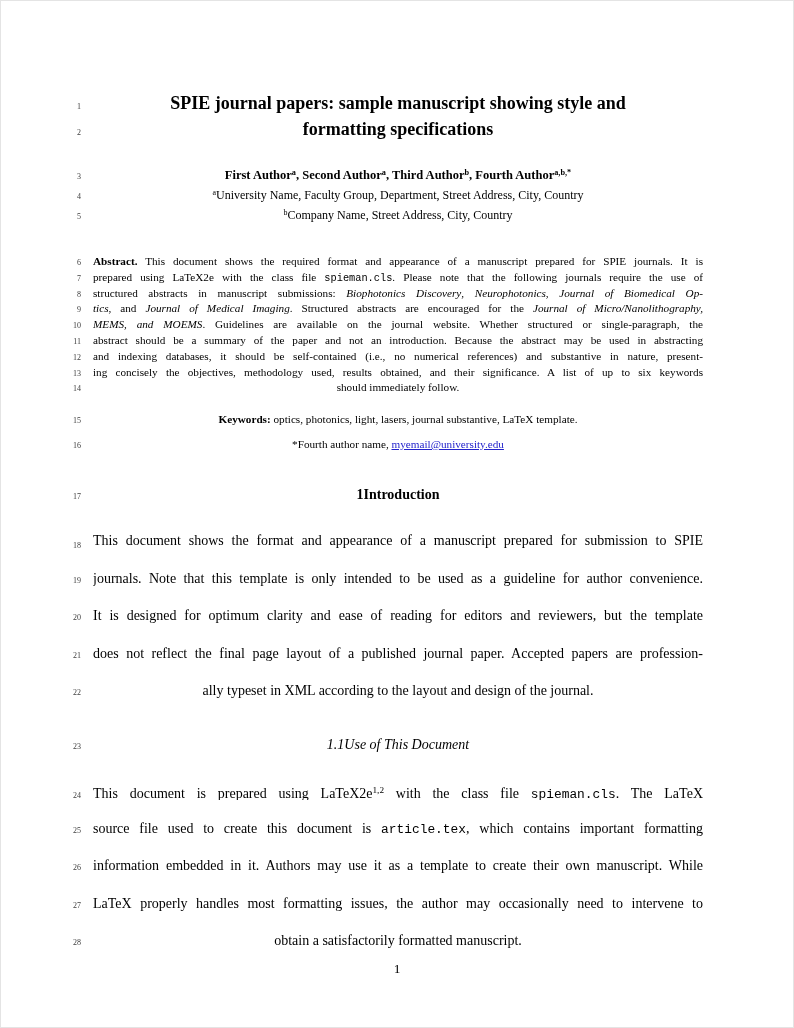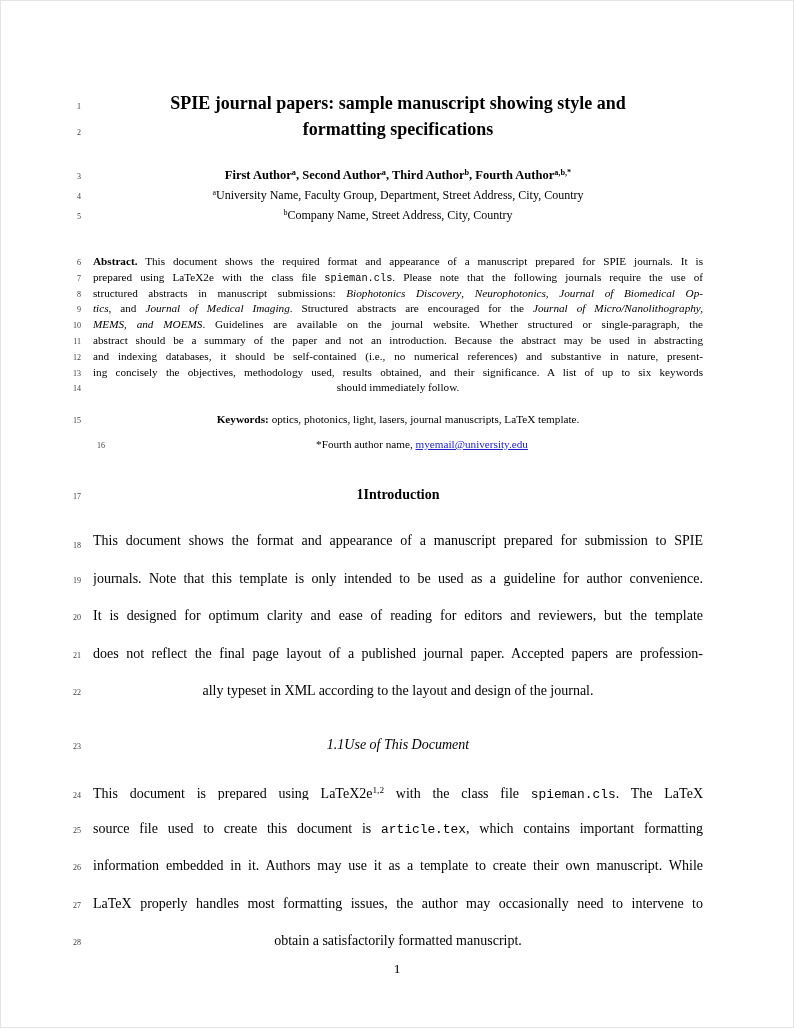--- a/index.html
+++ b/index.html
@@ -16,21 +16,21 @@
   .affil .content{font-size:12px;line-height:17px;}
   .abstract .content{font-size:11.2px;line-height:15.8px;max-height:15.8px;overflow:hidden;}
   .keywords .content{font-size:11.2px;line-height:15px;}
   .footnote .content{font-size:11.2px;line-height:15px;}
   .section .content{font-size:14px;line-height:18px;font-weight:bold;}
   .subsection .content{font-size:14px;line-height:18px;font-style:italic;}
   .body .content{font-size:14px;line-height:19px;max-height:19px;overflow:hidden;}
   .title+.authors{margin-top:22px;}
   .affil+.abstract{margin-top:30px;}
   .abstract+.keywords{margin-top:16px;}
-  .keywords+.footnote{margin-top:10px;padding-left:24px;}
+  .keywords+.footnote{margin-top:10px;}
   .footnote+.section{margin-top:34px;}
   .section+.body{margin-top:27px;align-items:flex-end;}
   .body+.body{margin-top:18.5px;}
   .body+.subsection{margin-top:36px;}
   .subsection+.body{margin-top:27px;}
   .seg.b{font-weight:bold;}
   .seg.i{font-style:italic;}
   .seg.m{font-family:"Liberation Mono",monospace;font-size:0.92em;}
   .seg.sup,.seg.bsup{font-size:0.66em;vertical-align:0.5em;}
   .seg.bsup{font-weight:bold;}
@@ -94,21 +94,21 @@
       <div class="line abstract j">
         <span class="lineno">13</span>
         <div class="content" style=""><span class="seg">ing concisely the objectives, methodology used, results obtained, and their significance. A list of up to six keywords</span></div>
       </div>
       <div class="line abstract">
         <span class="lineno">14</span>
         <div class="content"><span class="seg">should immediately follow.</span></div>
       </div>
       <div class="line keywords">
         <span class="lineno">15</span>
-        <div class="content"><span class="seg b">Keywords:</span><span class="seg"> optics, photonics, light, lasers, journal manuscripts, LaTeX template.</span></div>
+        <div class="content"><span class="seg b">Keywords:</span><span class="seg"> optics, photonics, light, lasers, journal substantive, LaTeX template.</span></div>
       </div>
       <div class="line footnote">
         <span class="lineno">16</span>
         <div class="content"><span class="seg">*Fourth author name, </span><a href="#" class="seg link">myemail@university.edu</a></div>
       </div>
       <div class="line section">
         <span class="lineno">17</span>
         <div class="content"><span class="seg b">1</span><span class="seg b gap">Introduction</span></div>
       </div>
       <div class="line body j">

